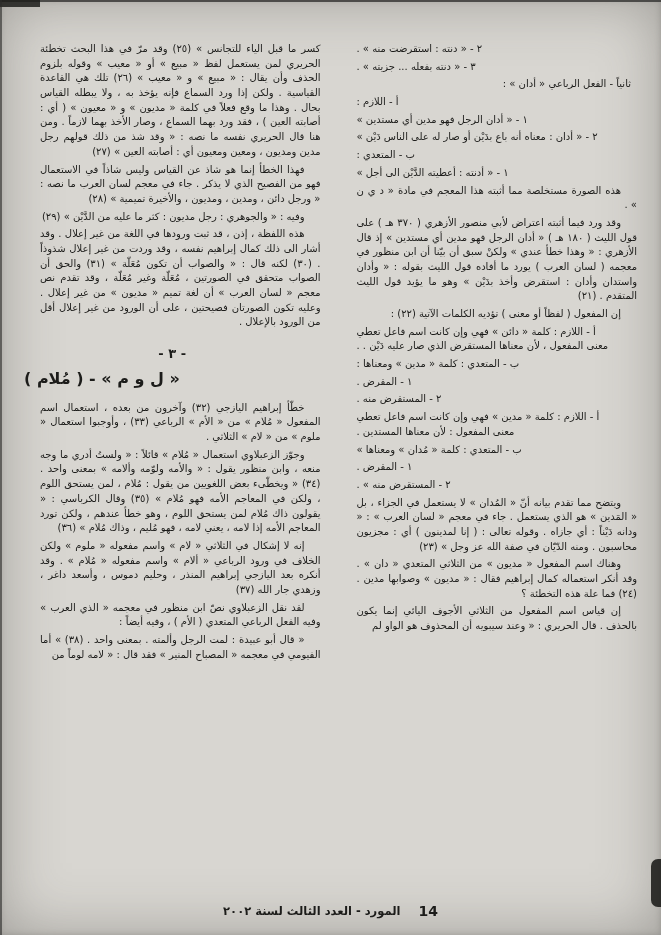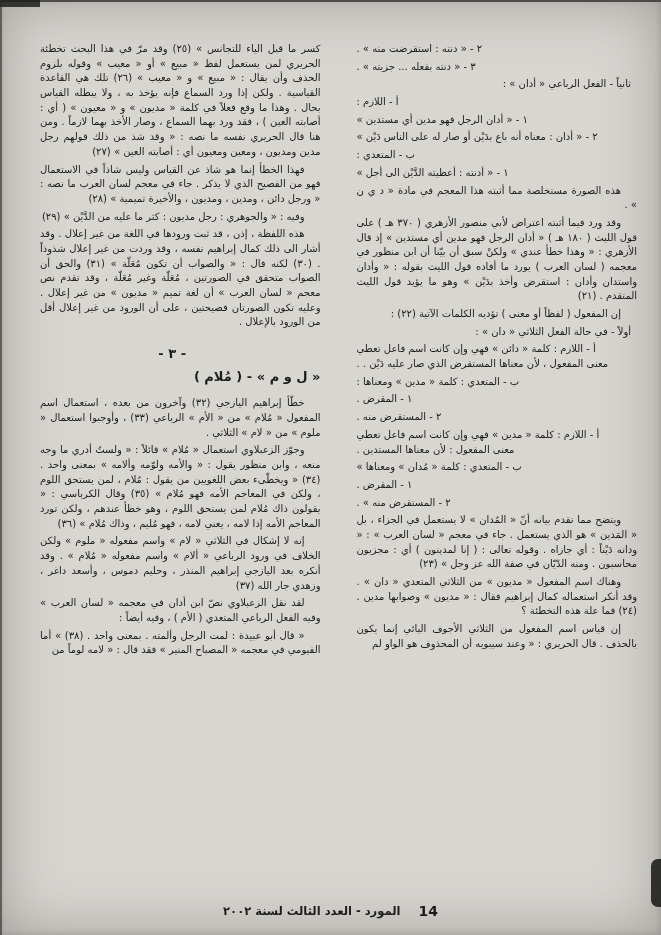--- a/index.html
+++ b/index.html
@@ -35,21 +35,21 @@
   .p{text-indent:16px;}
   .pc{text-indent:0;}
   .item1{padding-right:6px;text-align:right;}
   .item2{padding-right:18px;text-align:left;}
   .item3{padding-right:32px;text-align:left;}
   .heading{
     text-align:center;font-weight:bold;font-size:13px;
     margin:14px 0 4px 0;text-indent:0;
   }
   .subheading{
-    text-align:right;font-weight:bold;font-size:13px;
+    text-align:left;font-weight:bold;font-size:16px;
     margin:2px 0 10px 0;text-indent:0;
   }
 
   .footer{
     position:absolute;bottom:16px;right:0;left:0;
     display:flex;flex-direction:row;justify-content:center;align-items:center;
     gap:18px;direction:rtl;
     font-weight:bold;
   }
   .pagenum{font-size:14px;}
@@ -70,21 +70,20 @@
         <div class="blk item2">٣ - « دنته بفعله ... جزيته » .</div>
         <div class="blk item1">ثانياً - الفعل الرباعي « أدان » :</div>
         <div class="blk item2">أ - اللازم :</div>
         <div class="blk item3">١ - « أدان الرجل فهو مدين أي مستدين »</div>
         <div class="blk item3">٢ - « أدان : معناه أنه باع بدَيْن أو صار له على الناس دَيْن »</div>
         <div class="blk item2">ب - المتعدي :</div>
         <div class="blk item3">١ - « أدنته : أعطيته الدَّيْن الى أجل »</div>
         <div class="blk p">هذه الصورة مستخلصة مما أثبته هذا المعجم في مادة « د ي ن » .</div>
         <div class="blk p">وقد ورد فيما أثبته اعتراض لأبي منصور الأزهري ( ٣٧٠ هـ ) على قول الليث ( ١٨٠ هـ ) « أدان الرجل فهو مدين أي مستدين » إذ قال الأزهري : « وهذا خطأ عندي » ولكنْ سبق أن بيّنا أن ابن منظور في معجمه ( لسان العرب ) يورد ما أفاده قول الليث بقوله : « وأدان واستدان وأدان : استقرض وأخذ بدَيْن » وهو ما يؤيد قول الليث المتقدم . (٢١)</div>
         <div class="blk p">إن المفعول ( لفظاً أو معنى ) تؤديه الكلمات الآتية (٢٢) :</div>
-        <div class="blk item1">أولاً - في حالة الفعل الثلاثي « دان » :</div>
         <div class="blk item2">أ - اللازم : كلمة « دائن » فهي وإن كانت اسم فاعل تعطي معنى المفعول ، لأن معناها المستقرض الذي صار عليه دَيْن . .</div>
         <div class="blk item2">ب - المتعدي : كلمة « مدين » ومعناها :</div>
         <div class="blk item3">١ - المقرض .</div>
         <div class="blk item3">٢ - المستقرض منه .</div>
         <div class="blk item2">أ - اللازم : كلمة « مدين » فهي وإن كانت اسم فاعل تعطي معنى المفعول : لأن معناها المستدين .</div>
         <div class="blk item2">ب - المتعدي : كلمة « مُدان » ومعناها »</div>
         <div class="blk item3">١ - المقرض .</div>
         <div class="blk item3">٢ - المستقرض منه » .</div>
         <div class="blk p">ويتضح مما تقدم بيانه أنّ « المُدان » لا يستعمل في الجزاء ، بل « المَدين » هو الذي يستعمل . جاء في معجم « لسان العرب » : « ودانه دَيْناً : أي جازاه . وقوله تعالى : ( إنا لمدينون ) أي : مجزيون محاسبون . ومنه الدّيّان في صفة الله عز وجل » (٢٣)</div>
         <div class="blk p">وهناك اسم المفعول « مديون » من الثلاثي المتعدي « دان » . وقد أنكر استعماله كمال إبراهيم فقال : « مديون » وصوابها مدين . (٢٤) فما علة هذه التخطئة ؟</div>
@@ -93,21 +92,21 @@
     <div class="col col-left">
         <div class="blk pc">كسر ما قبل الياء للتجانس » (٢٥) وقد مرّ في هذا البحث تخطئة الحريري لمن يستعمل لفظ « مبيع » أو « معيب » وقوله بلزوم الحذف وأن يقال : « مبيع » و « معيب » (٢٦) تلك هي القاعدة القياسية . ولكن إذا ورد السماع فإنه يؤخذ به ، ولا يبطله القياس بحال . وهذا ما وقع فعلاً في كلمة « مديون » و « معيون » ( أي : أصابته العين ) ، فقد ورد بهما السماع ، وصار الأخذ بهما لازماً . ومن هنا قال الحريري نفسه ما نصه : « وقد شذ من ذلك قولهم رجل مدين ومديون ، ومعين ومعيون أي : أصابته العين » (٢٧)</div>
         <div class="blk p">فهذا الخطأ إنما هو شاذ عن القياس وليس شاذاً في الاستعمال فهو من الفصيح الذي لا يذكر . جاء في معجم لسان العرب ما نصه : « ورجل دائن ، ومدين ، ومديون ، والأخيرة تميمية » (٢٨)</div>
         <div class="blk p">وفيه : « والجوهري : رجل مديون : كثر ما عليه من الدَّيْن » (٢٩)</div>
         <div class="blk p">هذه اللفظة ، إذن ، قد ثبت ورودها في اللغة من غير إعلال . وقد أشار الى ذلك كمال إبراهيم نفسه ، وقد وردت من غير إعلال شذوذاً . (٣٠) لكنه قال : « والصواب أن تكون مُعَلّة » (٣١) والحق أن الصواب متحقق في الصورتين ، مُعَلّة وغير مُعَلّة ، وقد تقدم نص معجم « لسان العرب » أن لغة تميم « مديون » من غير إعلال . وعليه تكون الصورتان فصيحتين ، على أن الورود من غير إعلال أقل من الورود بالإعلال .</div>
         <div class="blk heading">- ٣ -</div>
         <div class="blk subheading">« ل و م » - ( مُلام )</div>
         <div class="blk p">خطّأ إبراهيم اليازجي (٣٢) وآخرون من بعده ، استعمال اسم المفعول « مُلام » من « الأم » الرباعي (٣٣) ، وأوجبوا استعمال « ملوم » من « لام » الثلاثي .</div>
         <div class="blk p">وجوّز الزعبلاوي استعمال « مُلام » قائلاً : « ولستُ أدري ما وجه منعه ، وابن منظور يقول : « والأمه ولوّمه وألامه » بمعنى واحد . (٣٤) « ويخطّىء بعض اللغويين من يقول : مُلام ، لمن يستحق اللوم ، ولكن في المعاجم الأمه فهو مُلام » (٣٥) وقال الكرباسي : « يقولون ذاك مُلام لمن يستحق اللوم ، وهو خطأ عندهم ، ولكن تورد المعاجم الأمه إذا لامه ، يعني لامه ، فهو مُليم ، وذاك مُلام » (٣٦)</div>
         <div class="blk p">إنه لا إشكال في الثلاثي « لام » واسم مفعوله « ملوم » ولكن الخلاف في ورود الرباعي « ألام » واسم مفعوله « مُلام » . وقد أنكره بعد اليازجي إبراهيم المنذر ، وحليم دموس ، وأسعد داغر ، وزهدي جار الله (٣٧)</div>
-        <div class="blk p">لقد نقل الزعبلاوي نصّ ابن أدان في معجمه « لسان العرب » وفيه الفعل الرباعي المتعدي ( الأم ) ، وفيه أيضاً :</div>
+        <div class="blk p">لقد نقل الزعبلاوي نصّ ابن منظور في معجمه « الذي العرب » وفيه الفعل الرباعي المتعدي ( الأم ) ، وفيه أيضاً :</div>
         <div class="blk p">« قال أبو عبيدة : لمت الرجل وألمته . بمعنى واحد . (٣٨) » أما الفيومي في معجمه « المصباح المنير » فقد قال : « لامه لوماً من</div>
       </div>
   </div>
 
   <div class="footer">
     <span class="pagenum">14</span>
     <span class="footline">المورد - العدد الثالث لسنة ٢٠٠٢</span>
   </div>
 </div>
 

